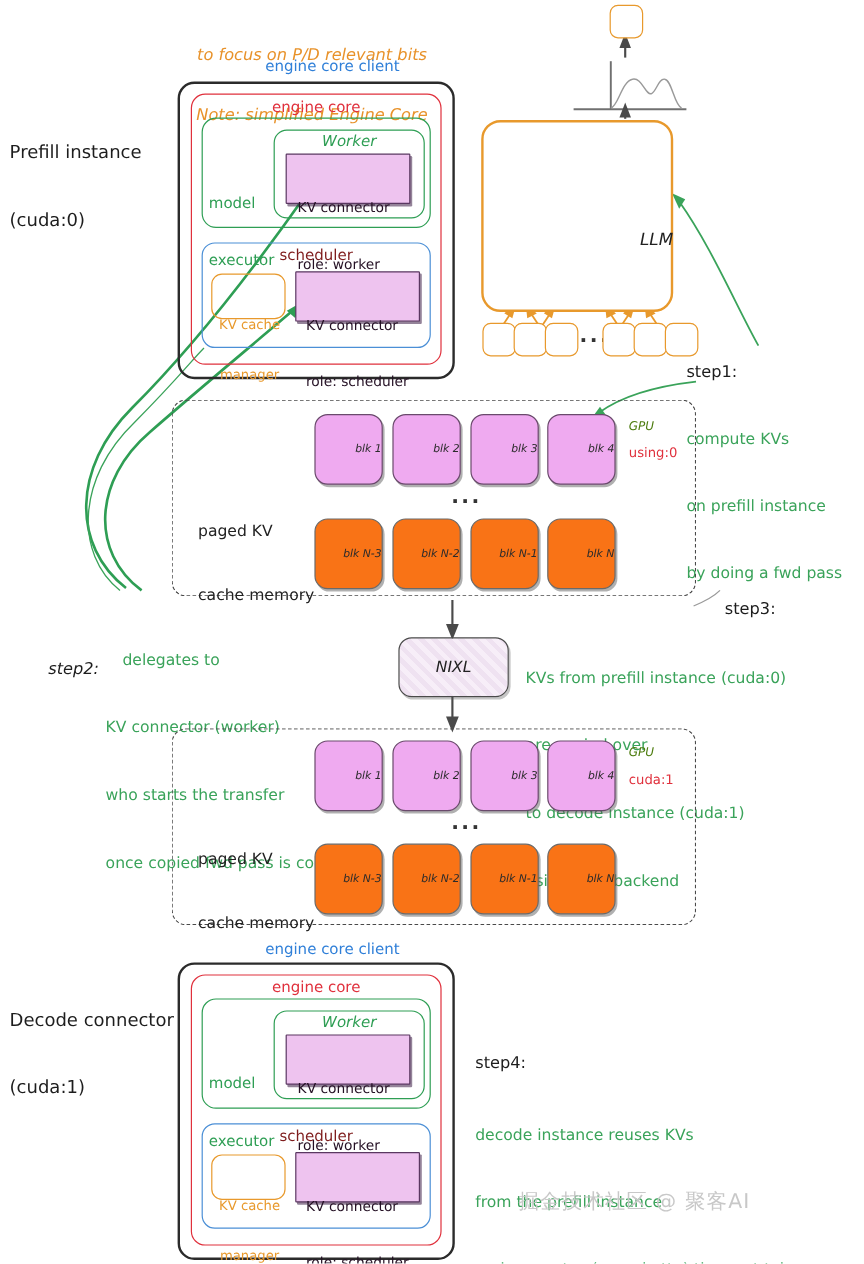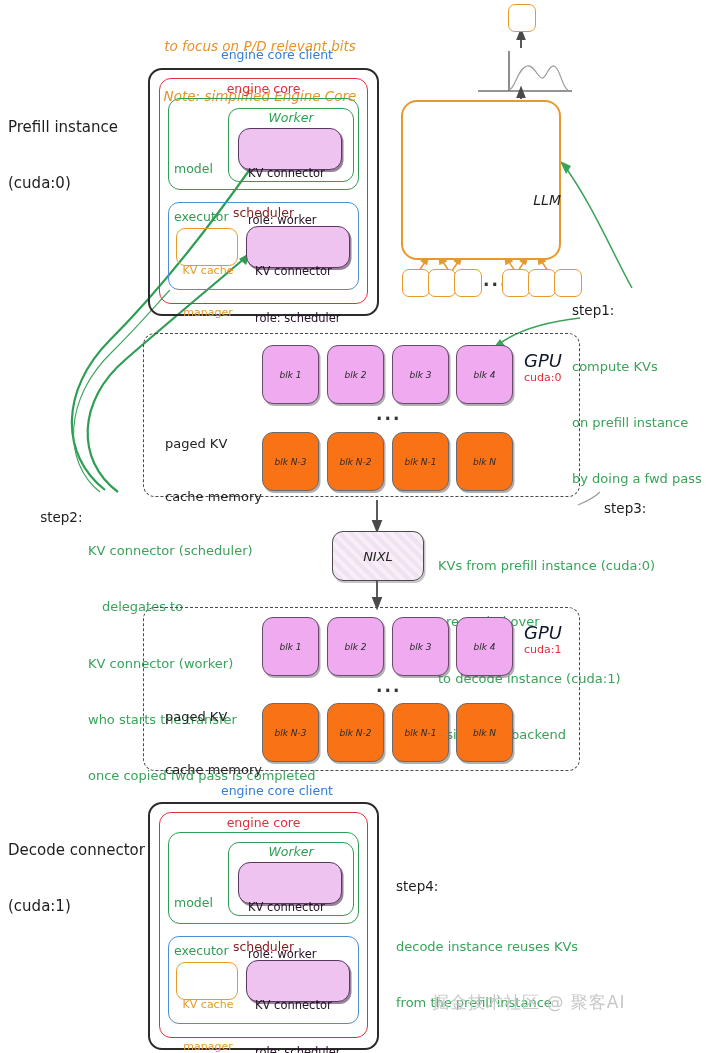--- a/index.html
+++ b/index.html
@@ -10,57 +10,57 @@
   }
   .abs{position:absolute;}
   .txt{white-space:pre;line-height:1.25;}
 
   
   .note{color:#e8922a;font-size:13.5px;font-style:italic;text-align:center;}
   .ecc{color:#2f7fd8;font-size:12.5px;}
   .label-black{color:#1d1d1d;font-size:15px;}
   .green{color:#3aa35a;font-size:13px;}
   .stepnum{color:#1d1d1d;font-size:13.5px;}
-  .gpu{color:#0f172a;font-size:18px;font-style:italic;}
+  .gpu{color:#4d7c0f;font-size:10px;font-style:italic;}
   .gpusub{color:#e0303c;font-size:11px;}
   .llm-lbl{color:#222;font-size:14px;font-style:italic;text-align:right;line-height:1.4;}
   .paged{color:#222;font-size:13px;line-height:1.35;}
   .blk-lbl{font-size:9px;color:#2b2b2b;font-style:italic;}
   .dots{color:#333;font-size:17px;letter-spacing:2px;font-weight:bold;}
 
   
   .box{box-sizing:border-box;background:transparent;}
   .outer-black{border:2.2px solid #2b2b2b;border-radius:14px;}
   .engine-core{border:1.6px solid #e0303c;border-radius:12px;}
   .model-exec{border:1.6px solid #2e9e54;border-radius:12px;}
   .worker{border:1.6px solid #2e9e54;border-radius:11px;}
   .scheduler{border:1.6px solid #4b8fd6;border-radius:11px;}
   .kvcm{border:1.6px solid #e8992c;border-radius:9px;}
   .kvconn{
-    border:1.7px solid #5a3761;border-radius:12px;
+    border:1.7px solid #5a3761;border-radius:1px;
     background:#eec3ef;
     box-shadow:1.5px 2px 0 rgba(60,30,70,.55);
   }
   .kvconn .t{font-size:11.5px;color:#241024;line-height:1.35;}
   .lbl-red{color:#e0303c;font-size:12.5px;}
   .lbl-green-i{color:#2e9e54;font-size:12.5px;font-style:italic;}
   .lbl-blue{color:#7f1d1d;font-size:12.5px;}
   .lbl-orange{color:#e8992c;font-size:11px;line-height:1.3;text-align:center;}
   .lbl-modelexec{color:#2e9e54;font-size:12.5px;line-height:1.3;}
 
   
   .llm-box{border:2px solid #e8992c;border-radius:16px;background:#fff;}
   .tok{border:1.7px solid #e8992c;border-radius:7px;background:#fff;}
 
   
   .gpu-region{border:1.7px dashed #4a4a4a;border-radius:12px;}
   .blk{
     border:1.6px solid #5f5f5f;border-radius:11px;
     box-shadow:1.5px 2px 0 rgba(80,80,80,.45);
-    display:flex;align-items:center;justify-content:center;
+    display:flex;align-items:center;justify-content:flex-end;
   }
   .blk.pink{background:#efaaf0;border-color:#6a4a6c;}
   .blk.gray{background:#f97316;border-color:#6a6a6a;}
 
   
   .nixl{
     border:1.8px solid #4a4a4a;border-radius:11px;
     background:
       repeating-linear-gradient(45deg,#f7eef8 0 4px,#efe2f1 4px 8px);
     display:flex;align-items:center;justify-content:center;
@@ -213,21 +213,21 @@
 
 <div class="abs txt" style="left:572px;top:262px;width:150px;">
   <div class="stepnum">step1:</div>
   <div class="green">compute KVs</div>
   <div class="green">on prefill instance</div>
   <div class="green">by doing a fwd pass</div>
 </div>
 
 <div class="abs box gpu-region" style="left:143px;top:333px;width:437px;height:164px;"></div>
 <div class="abs txt gpu" style="left:524px;top:350px;">GPU</div>
-<div class="abs txt gpusub" style="left:524px;top:371px;">cuda:0</div>
+<div class="abs txt gpusub" style="left:524px;top:371px;">using:0</div>
 <div class="abs txt paged" style="left:165px;top:400px;width:110px;">
   <div>paged KV</div>
   <div>cache memory</div>
 </div>
 
 <div class="abs blk pink" style="left:262px;top:345px;width:55px;height:57px;">
   <span class="blk-lbl">blk 1</span>
 </div>
 <div class="abs blk pink" style="left:327px;top:345px;width:55px;height:57px;">
   <span class="blk-lbl">blk 2</span>
@@ -247,25 +247,24 @@
 <div class="abs blk gray" style="left:327px;top:432px;width:55px;height:57px;">
   <span class="blk-lbl">blk N-2</span>
 </div>
 <div class="abs blk gray" style="left:392px;top:432px;width:55px;height:57px;">
   <span class="blk-lbl">blk N-1</span>
 </div>
 <div class="abs blk gray" style="left:456px;top:432px;width:55px;height:57px;">
   <span class="blk-lbl">blk N</span>
 </div>
 
-<div class="abs txt" style="left:30px;top:487px;">
+<div class="abs txt" style="left:30px;top:527px;font-style:italic;">
   <span class="stepnum">step2:</span>
 </div>
 <div class="abs txt" style="left:88px;top:503px;width:270px;">
-  <div class="green">KV connector (scheduler)</div>
   <div class="green" style="padding-left:14px;">delegates to</div>
   <div class="green">KV connector (worker)</div>
   <div class="green">who starts the transfer</div>
   <div class="green">once copied fwd pass is completed</div>
 </div>
 
 <div class="abs nixl" style="left:332px;top:531px;width:90px;height:48px;">
   <span class="t">NIXL</span>
 </div>
 

